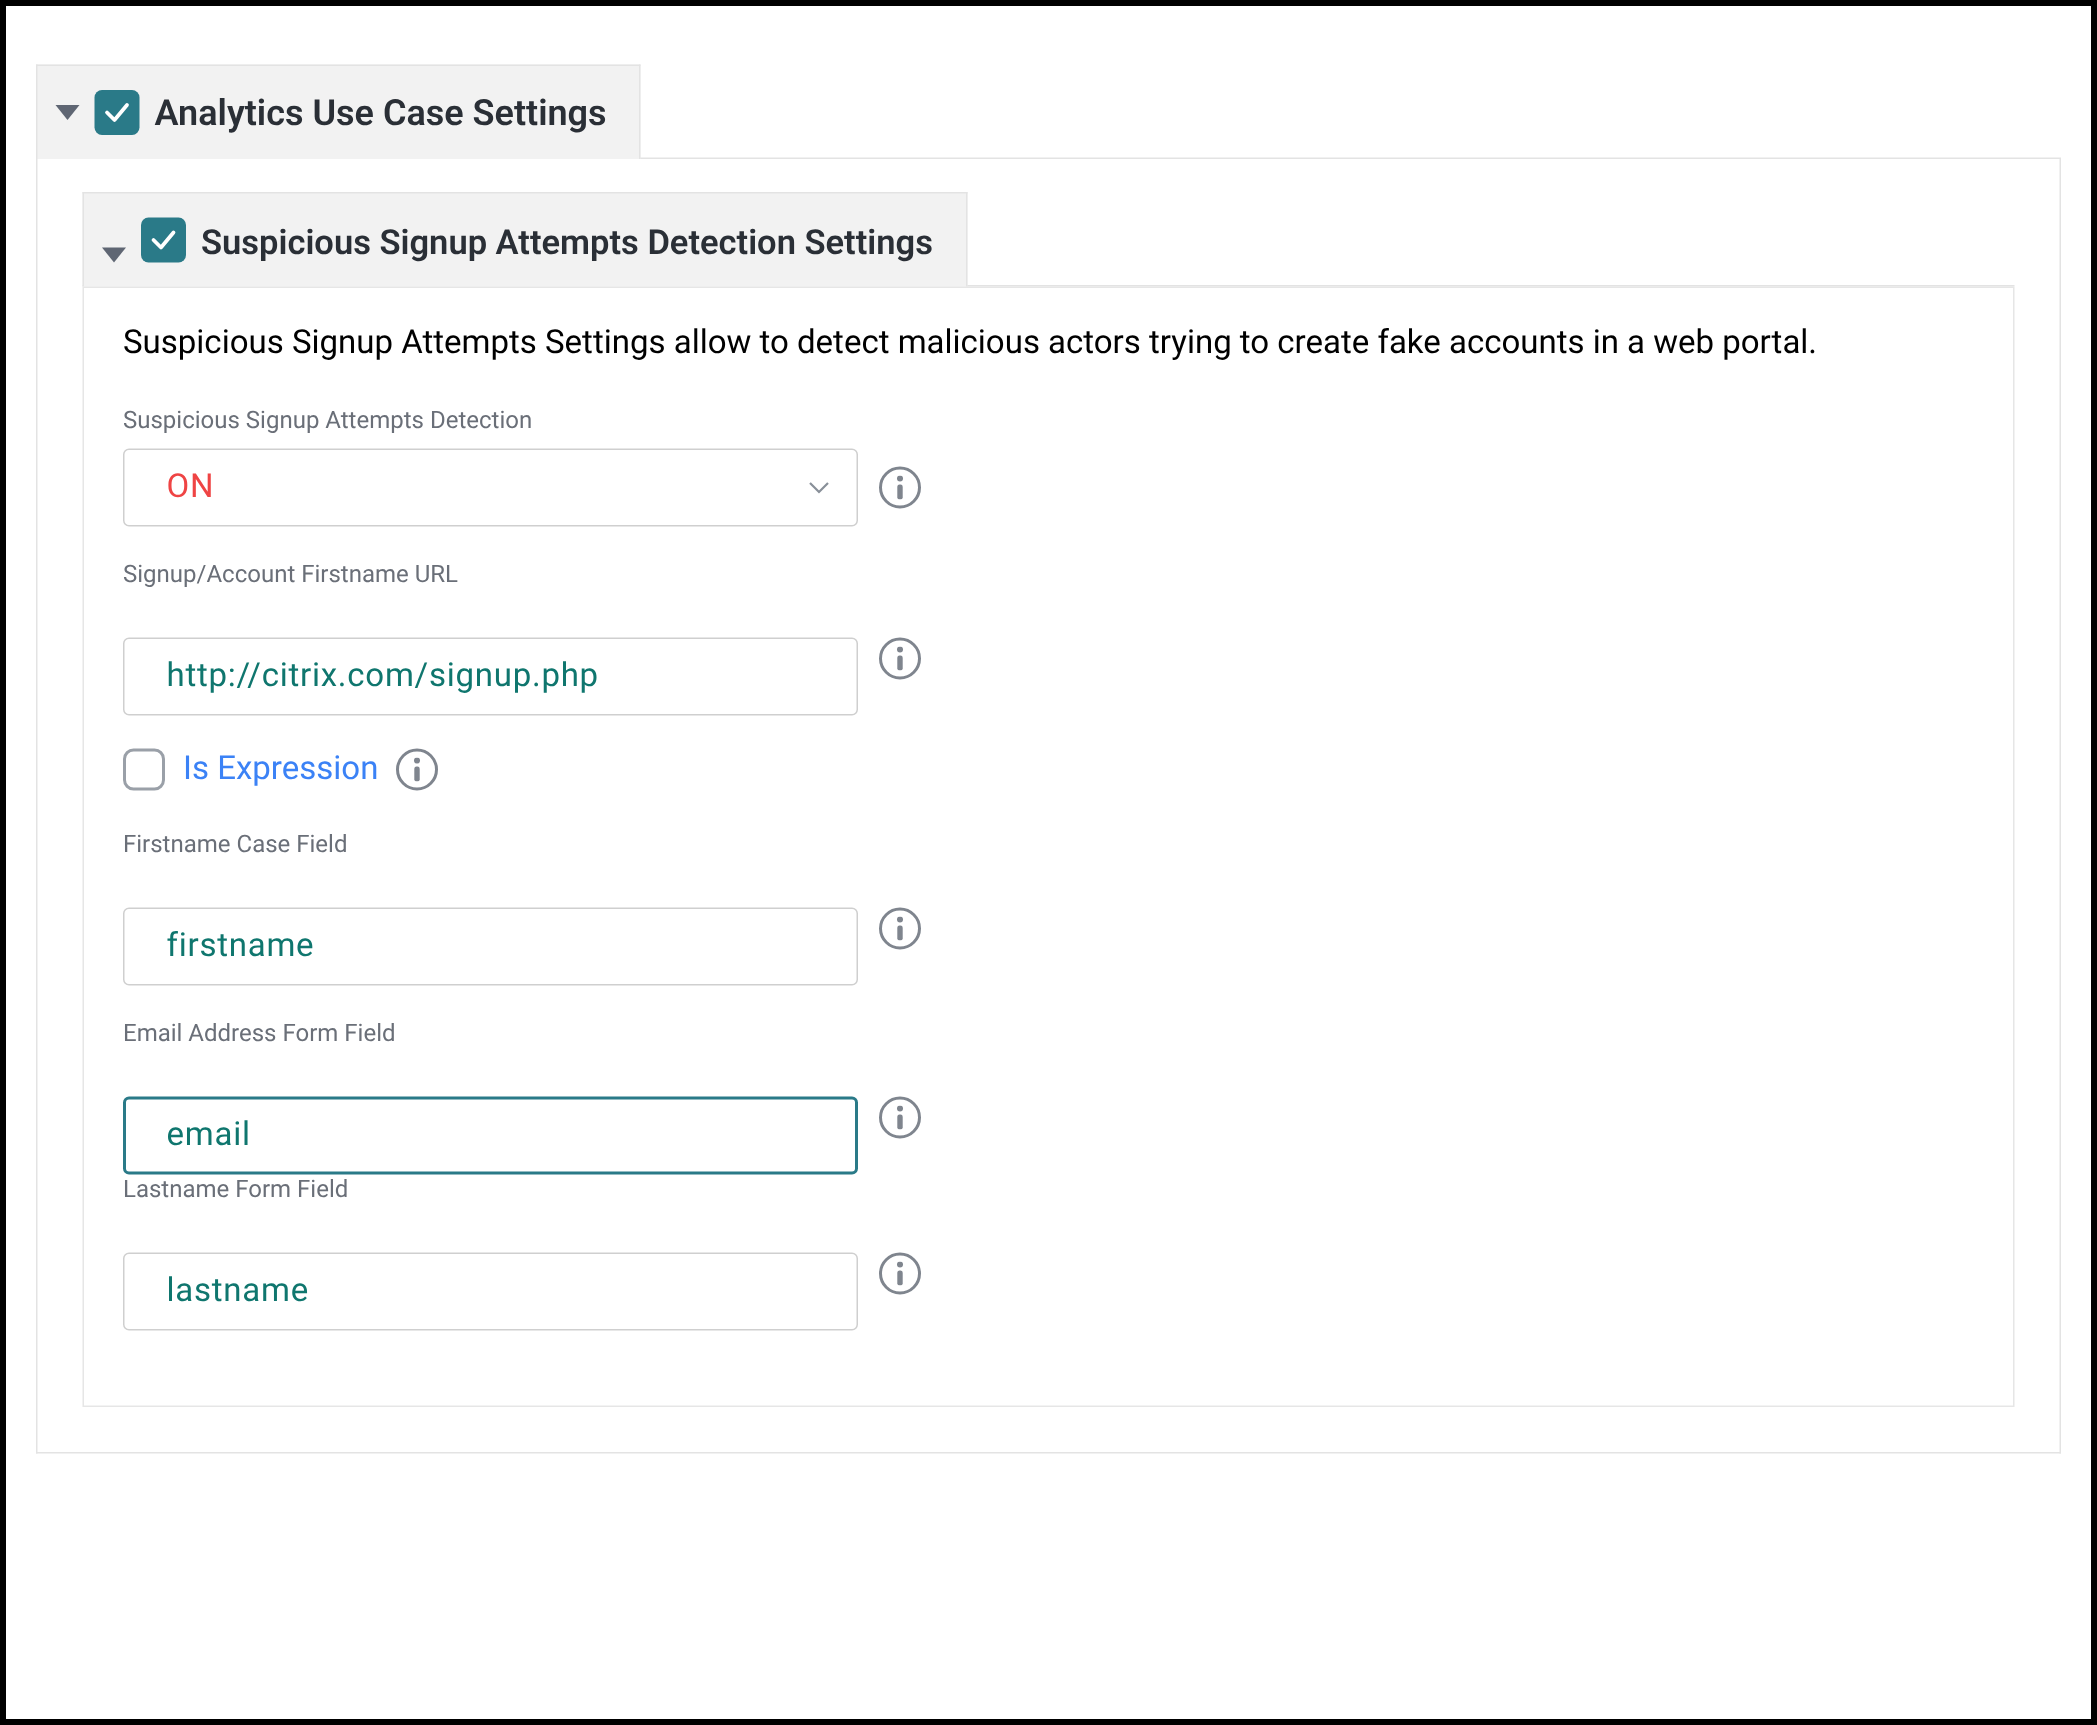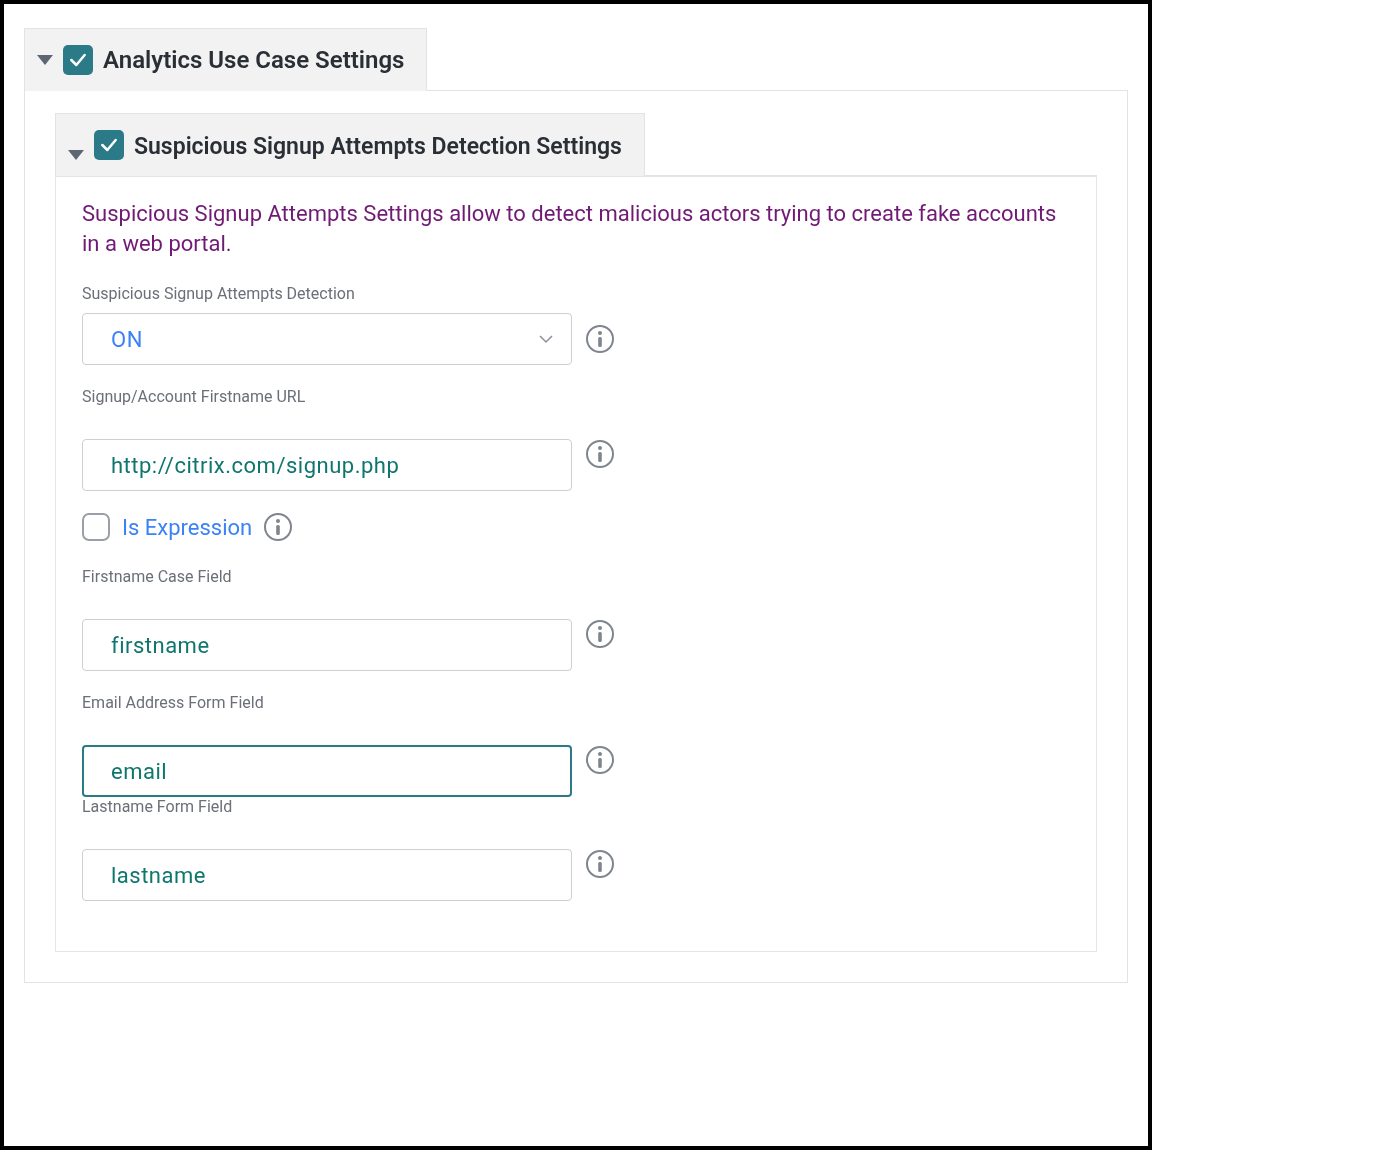--- a/index.html
+++ b/index.html
@@ -3,25 +3,25 @@
 <meta charset="utf-8">
 <style>
   * { box-sizing: border-box; margin: 0; padding: 0; }
   body {
     font-family: -apple-system, BlinkMacSystemFont, "Segoe UI", Roboto, Helvetica, Arial, sans-serif;
     background: #fff;
     color: #333a40;
   }
   .frame {
     border: 4px solid #000;
-    width: 1152px;
+    width: 1398px;
     height: 1150px;
     background: #fff;
     position: relative;
-    padding: 24px 20px 20px 20px;
+    padding: 39px 20px 20px 20px;
   }
 
   .section-outer {
     border: 1px solid #e3e3e3;
     border-top: none;
   }
 
   .section-header {
     display: inline-flex;
     align-items: center;
@@ -72,21 +72,21 @@
   .inner-panel {
     border: 1px solid #e6e6e6;
   }
   .inner-header-wrap { display:inline-block; }
   .inner-body {
     padding: 22px 26px 28px 26px;
   }
 
   .desc {
     font-size: 22px;
-    color: #701a75;
+    color: #000000;
     margin-bottom: 26px;
     font-weight: 400;
     line-height: 1.35;
   }
 
   .field-group { margin-bottom: 22px; }
   .field-label {
     font-size: 16px;
     color: #6a6f78;
     margin-bottom: 10px;
@@ -99,21 +99,21 @@
   }
 
   .select, .text-input {
     width: 490px;
     height: 52px;
     border: 1px solid #cfcfcf;
     border-radius: 4px;
     background: #fff;
     font-size: 22px;
     padding: 0 16px 0 28px;
-    color: #3b82f6;
+    color: #ef4444;
     display: flex;
     align-items: center;
     justify-content: space-between;
     letter-spacing: 0.5px;
   }
   .text-input { color:#0f766e; font-family: inherit; outline: none; margin-top: 23px; }
   .text-input.focused {
     border: 2px solid #2a7a88;
     padding: 0 15px 0 27px;
     height: 52px;

